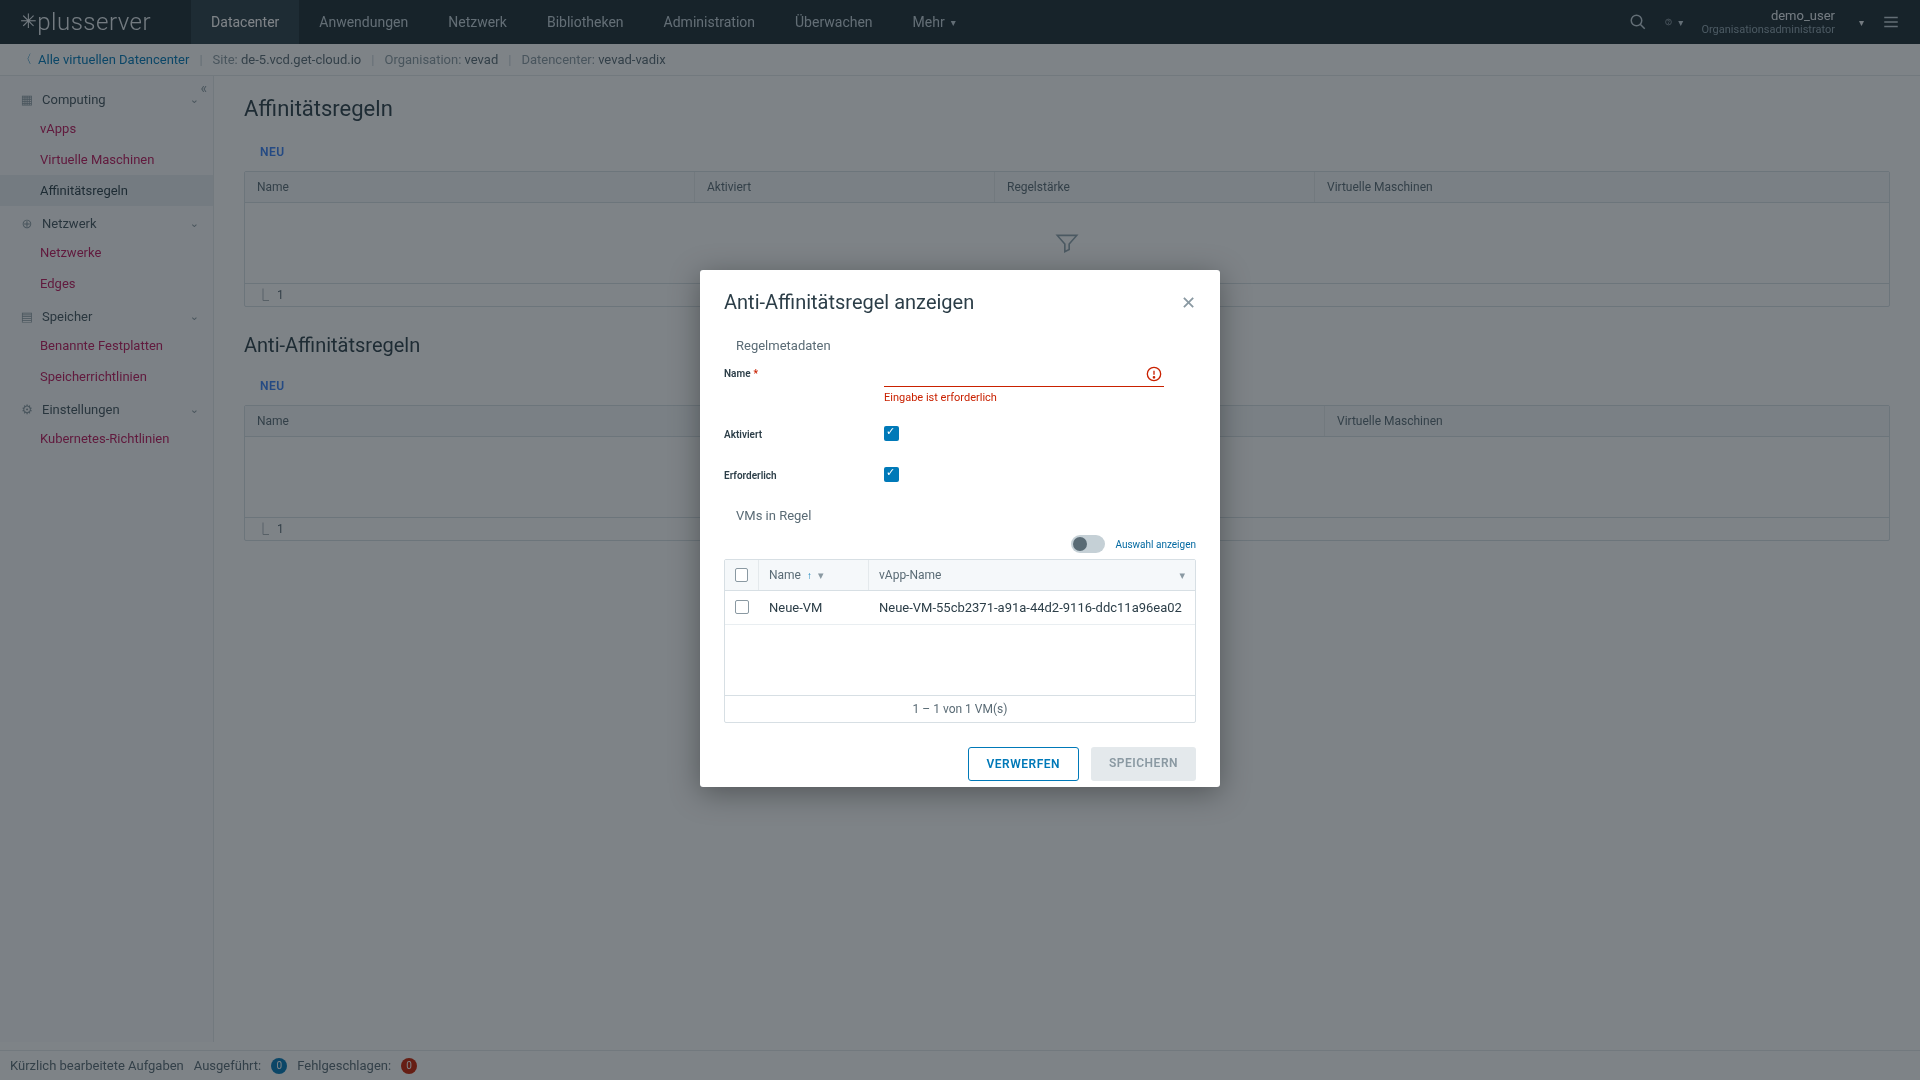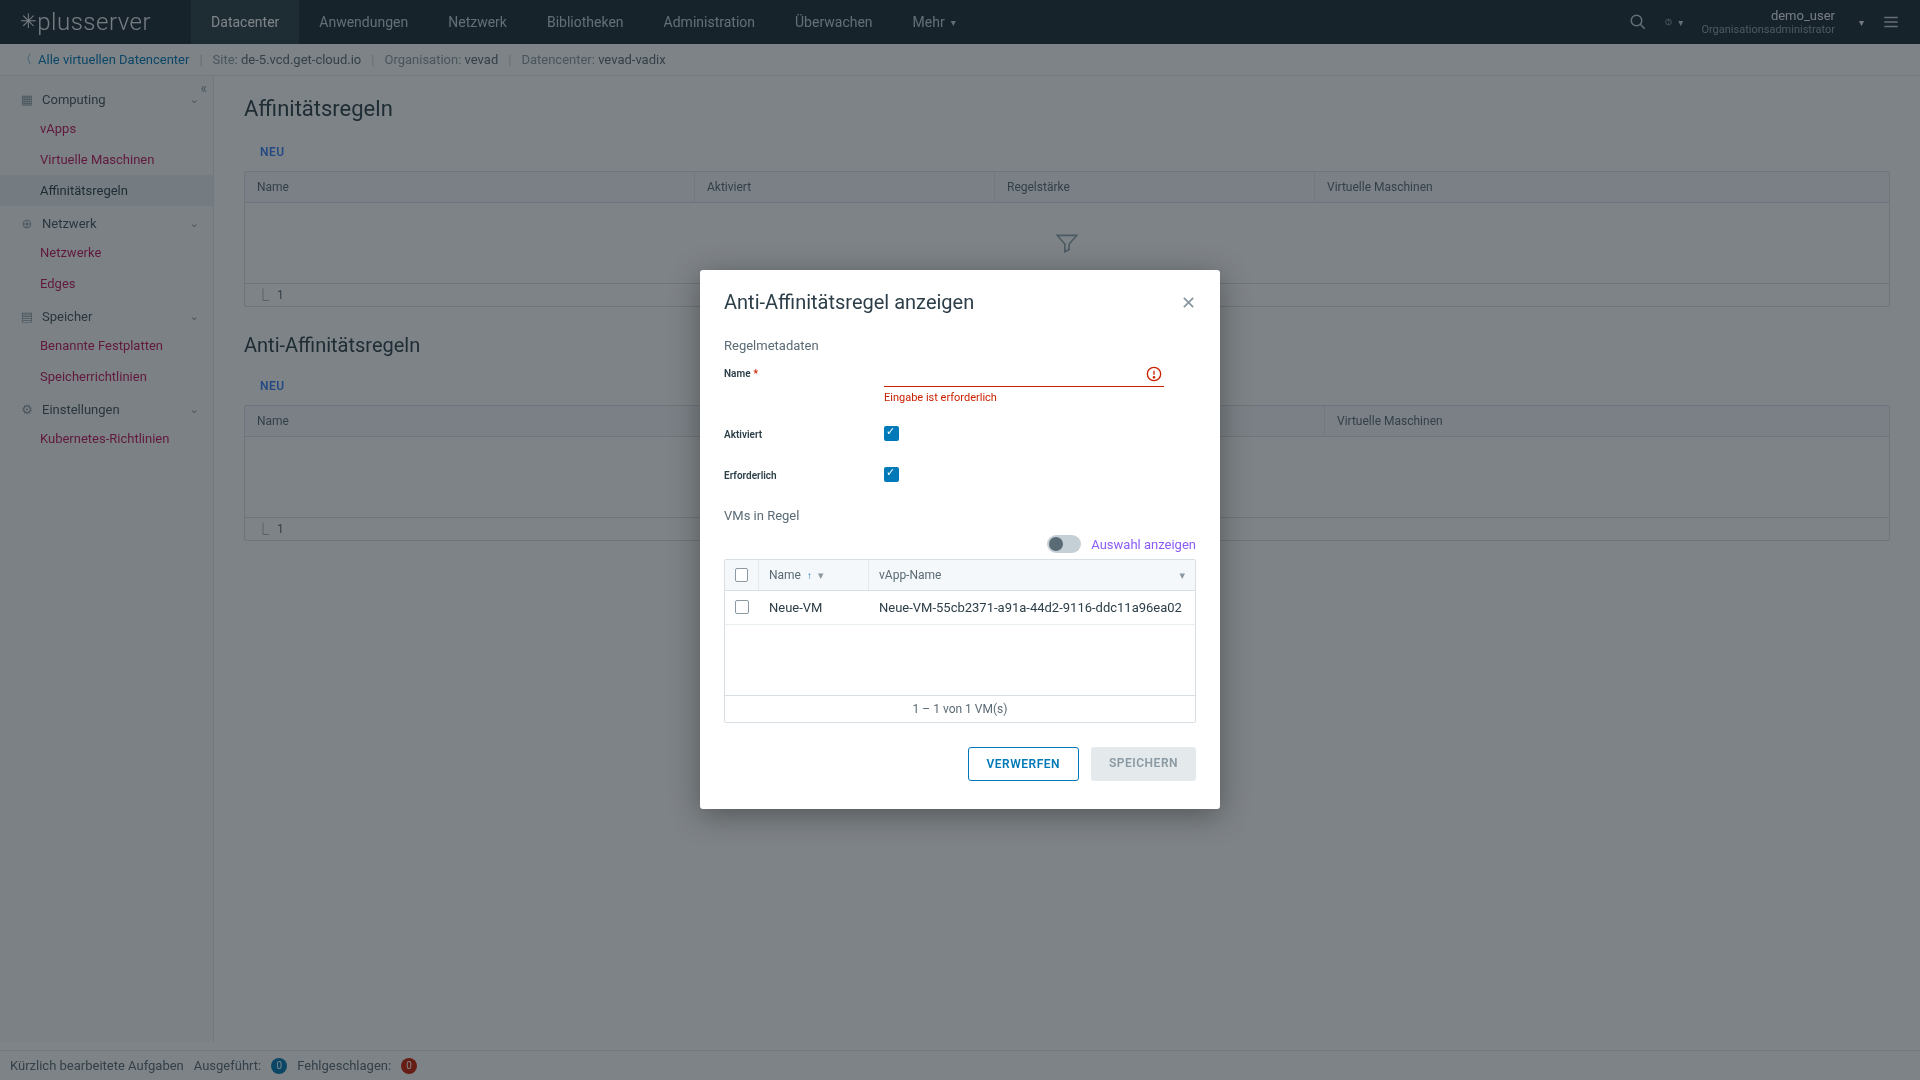--- a/index.html
+++ b/index.html
@@ -56,53 +56,53 @@
 .badge-blue { background:#0079b8; }
 .badge-red { background:#c92100; }
 
 
 .overlay { position:absolute; inset:0; background:rgba(20,30,36,0.55); display:flex; align-items:flex-start; justify-content:center; padding-top:270px; }
 .modal { width:520px; background:#fff; border-radius:3px; box-shadow:0 6px 30px rgba(0,0,0,0.35); }
 .modal-head { display:flex; align-items:center; justify-content:space-between; padding:20px 24px 8px 24px; }
 .modal-title { font-size:20px; color:#2c3e48; font-weight:400; }
 .modal-close { color:#8a99a2; font-size:18px; cursor:pointer; }
 .modal-body { padding:6px 24px 10px 24px; }
-.sec-label { font-size:13px; color:#5a6b75; margin:10px 0 12px 0; }
+.sec-label { font-size:13px; color:#5a6b75; margin:10px 0 12px 12px; }
 .form-row { display:flex; align-items:flex-start; margin-bottom:22px; }
 .form-row .flabel { width:160px; font-size:10px; color:#2c3e48; font-weight:600; padding-top:3px; }
 .req-star { color:#c92100; margin-left:3px; }
 .finput-wrap { flex:1; position:relative; }
 .finput { width:100%; max-width:280px; border:none; border-bottom:1px solid #c92100; font-size:13px; padding:3px 22px 3px 0; outline:none; background:transparent; }
 .err-icon { position:absolute; left:262px; top:1px; width:16px; height:16px; color:#c92100; }
 .err-text { font-size:11px; color:#c92100; margin-top:4px; }
 .chk { appearance:none; width:15px; height:15px; background:#0079b8; border-radius:2px; position:relative; cursor:pointer; }
 .chk::after { content:"✓"; color:#fff; font-size:11px; position:absolute; left:2px; top:-1px; }
 
 .switch-row { display:flex; align-items:center; justify-content:flex-end; gap:10px; margin-bottom:6px; }
 .switch { width:34px; height:18px; border-radius:9px; background:#c5d0d6; position:relative; cursor:pointer; }
 .switch::after { content:""; width:14px; height:14px; border-radius:50%; background:#5a6b75; position:absolute; left:2px; top:2px; }
-.switch-label { font-size:13px; color:#8b5cf6; }
+.switch-label { font-size:10px; color:#0369a1; }
 
 .vm-grid { border:1px solid #d7dfe4; border-radius:2px; }
 .vm-head { display:flex; background:#f5f8fa; border-bottom:1px solid #d7dfe4; font-size:12px; color:#5a6b75; align-items:stretch; }
 .vm-head .vcol { padding:8px 10px; border-right:1px solid #e4e9ec; display:flex; align-items:center; gap:6px; }
 .vm-head .vcol:last-child { border-right:none; flex:1; }
 .vm-head .vcol.chkcol { width:34px; justify-content:center; }
 .vm-chk { appearance:none; width:14px; height:14px; border:1px solid #8a99a2; border-radius:2px; background:#fff; cursor:pointer; }
 .sort-up { color:#0079b8; font-size:10px; }
 .filter-ic { color:#8a99a2; font-size:11px; }
 .vm-row { display:flex; border-bottom:1px solid #e9eef1; font-size:13px; color:#2c3e48; }
 .vm-row .vcol { padding:9px 10px; }
 .vm-row .vcol.chkcol { width:34px; display:flex; justify-content:center; }
 .vm-row .vcol.namecol { width:110px; }
 .vm-row .vcol.appcol { flex:1; }
 .vm-empty { height:70px; }
 .vm-foot { border-top:1px solid #d7dfe4; padding:6px 12px; font-size:12px; color:#5a6b75; text-align:center; }
 
-.modal-foot { display:flex; justify-content:flex-end; gap:12px; padding:14px 24px 28px 24px; }
+.modal-foot { display:flex; justify-content:flex-end; gap:12px; padding:14px 24px 6px 24px; }
 .btn { font-size:12px; font-weight:600; letter-spacing:0.5px; padding:9px 18px; border-radius:3px; cursor:pointer; }
 .btn-outline { border:1px solid #0079b8; color:#0079b8; background:#fff; }
 .btn-solid-disabled { background:#e4e9ec; color:#8a99a2; cursor:not-allowed; }
 
 
 .c-name { width:450px; }
 .c-akt { width:300px; }
 .c-reg { width:320px; }
 .c-vm { flex:1; }
 .c-name2 { width:1080px; }

